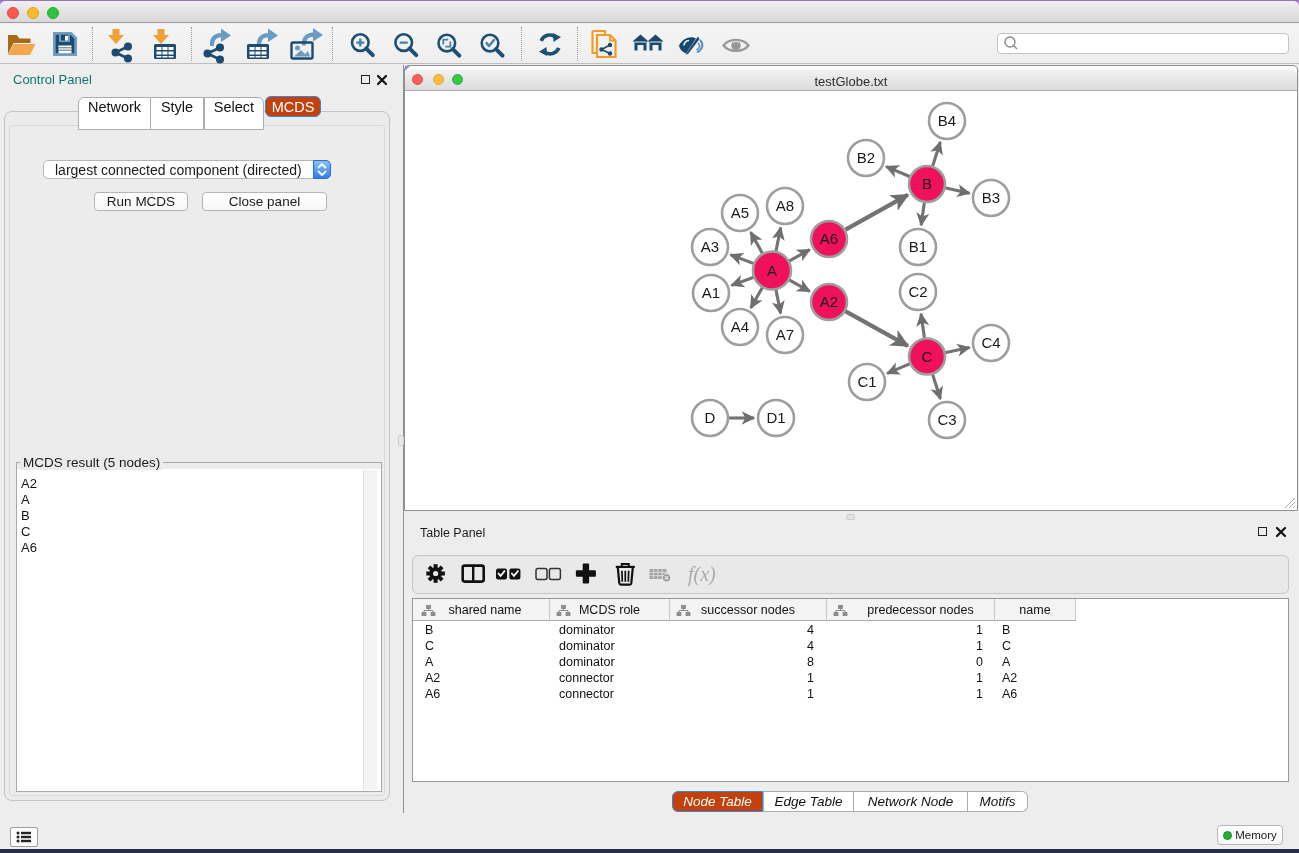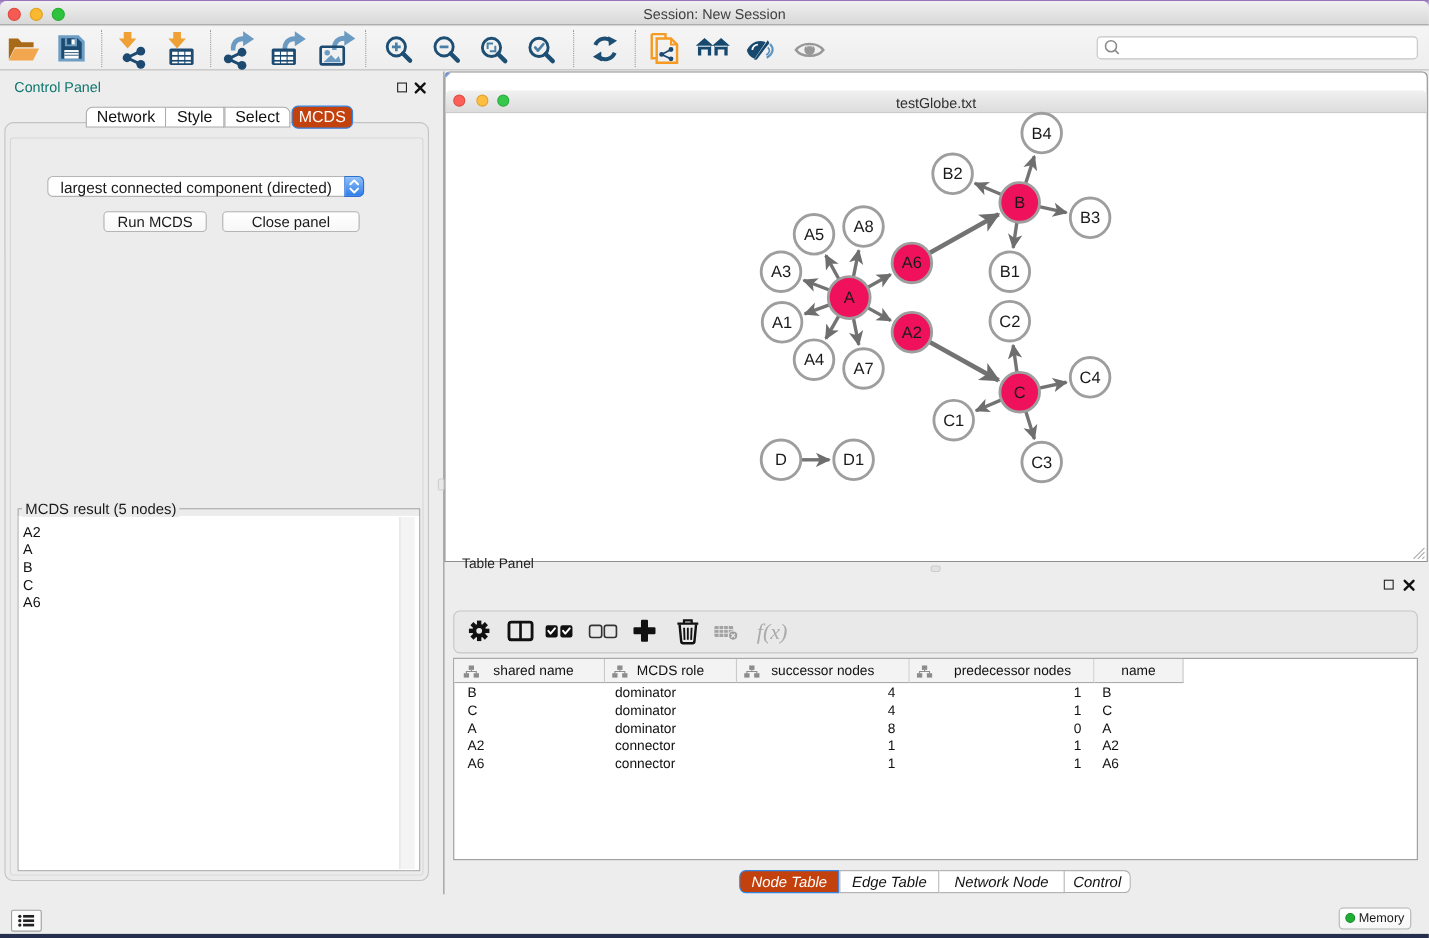--- a/index.html
+++ b/index.html
@@ -13,21 +13,21 @@
   #titlebar { left:0; top:0; width:1299px; height:22px; background:linear-gradient(#f0f0f0,#d8d8d8); border-bottom:1px solid #9f9f9f; }
   .light { position:absolute; width:12px; height:12px; border-radius:50%; top:6px; }
   #titletext { position:absolute; top:4px; width:100%; text-align:center; font-size:13px; color:#404040; }
   
   #toolbar { left:0; top:23px; width:1299px; height:40px; background:linear-gradient(#f5f5f5,#eeeeee); border-bottom:1px solid #bdbdbd; }
   .tsep { position:absolute; top:3px; height:34px; width:0; border-left:1px dotted #9a9a9a; }
   #searchbox { position:absolute; left:997px; top:9px; width:292px; height:21px; background:#fff; border:1px solid #c4c4c4; border-radius:4px; }
   
   #cp-title { left:13px; top:71px; font-size:13px; color:#0f766e; }
   .tabrow { position:absolute; height:19px; font-size:13.5px; color:#111; }
-  .tab { position:absolute; top:0; height:19px; background:#fff; border:1px solid #acacac; text-align:center; line-height:18px; }
+  .tab { position:absolute; top:0; height:33px; background:#fff; border:1px solid #acacac; text-align:center; line-height:18px; }
   .tabsel { background:#c2410c; color:#fff; border:1px solid #3385e4; border-radius:6px; }
   #cp-box { left:4px; top:110px; width:386px; height:690px; background:#EBEBEB; border:1px solid #c3c3c3; border-radius:8px; }
   #cp-inner { left:9px; top:124px; width:376px; height:671px; background:#ECECEC; border:1px solid #d8d8d8; border-radius:3px; }
   #optlabel { left:4px; top:135px; width:394px; text-align:center; font-size:14.5px; color:#1a1a1a; }
   #dropdown { left:43px; top:159px; width:288px; height:19px; background:#fff; border:1px solid #b5b5b5; border-radius:5px; }
   #dd-text { position:absolute; left:11px; top:1px; font-size:14px; color:#1a1a1a; white-space:nowrap; }
   #dd-step { position:absolute; right:-1px; top:-1px; width:18px; height:19px; border-radius:0 5px 5px 0; background:linear-gradient(#8ec0fa,#2f7de9); border:1px solid #2a6fd4; }
   .btn { position:absolute; height:19px; background:linear-gradient(#ffffff,#f7f7f7); border:1px solid #b5b5b5; border-radius:4px; font-size:13.5px; color:#1a1a1a; text-align:center; line-height:17px; }
   #grpbox { left:16px; top:461px; width:366px; height:330px; border:1px solid #a8a8a8; }
   #grplabel { left:20px; top:454px; font-size:13.5px; color:#1a1a1a; background:#EBEBEB; padding:0 3px; z-index:5; }
@@ -35,41 +35,40 @@
   #grpscroll { left:363px; top:469px; width:14px; height:320px; background:#f4f4f4; border-left:1px solid #e2e2e2; }
   .lst { position:absolute; left:21px; font-size:13px; color:#111; }
   
   #listbtn { left:10px; top:826px; width:28px; height:20px; background:#fcfcfc; border:1px solid #9e9e9e; border-radius:2px; }
   
   #vline { left:403px; top:64px; width:1px; height:748px; background:#8f8f8f; }
   #vhandle { left:398px; top:434px; width:6px; height:11px; background:#e8e8e8; border:1px solid #cfcfcf; border-radius:2px; z-index:5;}
   #hhandle { left:846px; top:513px; width:9px; height:6px; background:#e2e2e2; border:1px solid #cccccc; border-radius:2px; }
   
   #netwin { left:404px; top:64px; width:894px; height:446px; background:#fff; border:1px solid #8f8f8f; border-radius:5px 5px 0 0; }
-  #nettitle { position:absolute; left:0; top:16px; width:100%; height:21px; background:linear-gradient(#f1f1f1,#dcdcdc); border-bottom:1px solid #acacac; border-radius:5px 5px 0 0; }
+  #nettitle { position:absolute; left:0; top:4px; width:100%; height:21px; background:linear-gradient(#f1f1f1,#dcdcdc); border-bottom:1px solid #acacac; border-radius:5px 5px 0 0; }
   #nettitletext { position:absolute; top:4px; width:100%; text-align:center; font-size:13px; color:#2f2f2f; }
   
-  #tp-title { left:420px; top:504px; font-size:12.5px; color:#1c1c1c; }
+  #tp-title { left:420px; top:525px; font-size:12.5px; color:#1c1c1c; }
   #tp-toolbar { left:412px; top:554px; width:877px; height:39px; background:#E9E9E9; border:1px solid #c6c6c6; border-radius:6px; }
   #tp-table { left:412px; top:597px; width:877px; height:184px; background:#fff; border:1px solid #979797; }
   .hdrcell { position:absolute; top:0; height:22px; background:#f3f3f3; border-right:1px solid #c9c9c9; border-bottom:1px solid #ababab; }
   .hdrtext { position:absolute; top:4px; width:100%; text-align:center; font-size:12.5px; color:#111; }
   .cell { position:absolute; font-size:12.5px; color:#111; }
   
   .wbtn { position:absolute; font-size:12px; color:#1a1a1a; }
 </style>
 </head>
 <body>
 <div id="topstrip" class="abs"></div>
 <div id="appwin" class="abs">
   <div id="titlebar" class="abs">
     <div class="light" style="left:7px;background:#f75a52;border:1px solid #dd4a41;"></div>
     <div class="light" style="left:27px;background:#f9b82d;border:1px solid #dda223;"></div>
     <div class="light" style="left:47px;background:#2dc33c;border:1px solid #27ab33;"></div>
-    <div id="titletext">Session: New Session</div>
   </div>
   <div id="toolbar" class="abs">
     <div class="tsep" style="left:92px"></div>
     <div class="tsep" style="left:191px"></div>
     <div class="tsep" style="left:332px"></div>
     <div class="tsep" style="left:521px"></div>
     <div class="tsep" style="left:577px"></div>
     <div id="searchbox"></div>
     <svg id="tbicons" width="780" height="40" style="position:absolute;left:0;top:0">
 <g transform="translate(21.5,20)">
@@ -462,20 +461,20 @@
 <div class="cell" style="left:425px;top:686px;">A6</div>
 <div class="cell" style="left:559px;top:686px;">connector</div>
 <div class="cell" style="left:754px;top:686px;width:60px;text-align:right;">1</div>
 <div class="cell" style="left:923px;top:686px;width:60px;text-align:right;">1</div>
 <div class="cell" style="left:1002px;top:686px;">A6</div>
 
   <div class="tabrow" style="left:0;top:790px;width:1299px;height:21px;font-style:italic;">
     <div class="tab tabsel" style="left:672px;width:91px;height:21px;line-height:20px;border-radius:6px 0 0 6px;">Node Table</div>
     <div class="tab" style="left:763px;width:91px;height:21px;line-height:20px;">Edge Table</div>
     <div class="tab" style="left:854px;width:114px;height:21px;line-height:20px;border-left:none;">Network Node</div>
-    <div class="tab" style="left:968px;width:60px;height:21px;line-height:20px;border-left:none;border-radius:0 6px 6px 0;">Control</div>
+    <div class="tab" style="left:968px;width:60px;height:21px;line-height:20px;border-left:none;border-radius:0 6px 6px 0;">Motifs</div>
   </div>
 
   <div class="btn" style="left:1217px;top:824px;width:66px;height:20px;font-size:11.5px;line-height:18px;">
     <span style="display:inline-block;width:9px;height:9px;border-radius:50%;background:#1faf35;border:1px solid #188c2a;vertical-align:-1px;margin-right:3px;"></span>Memory
   </div>
 </div>
 <div id="botstrip" class="abs"></div>
 
 </body></html>

